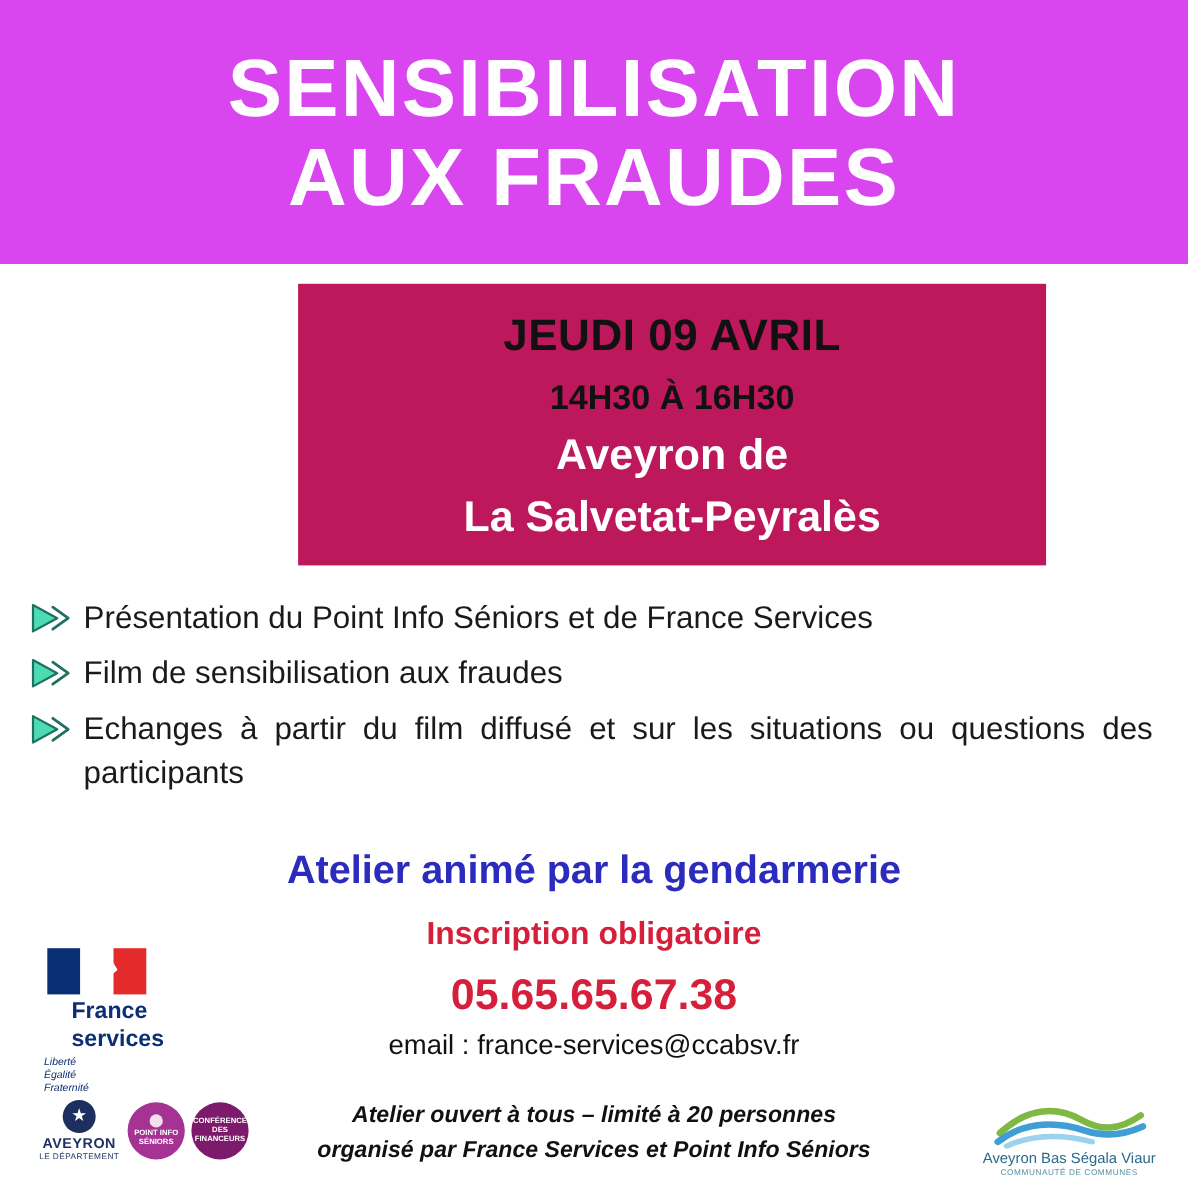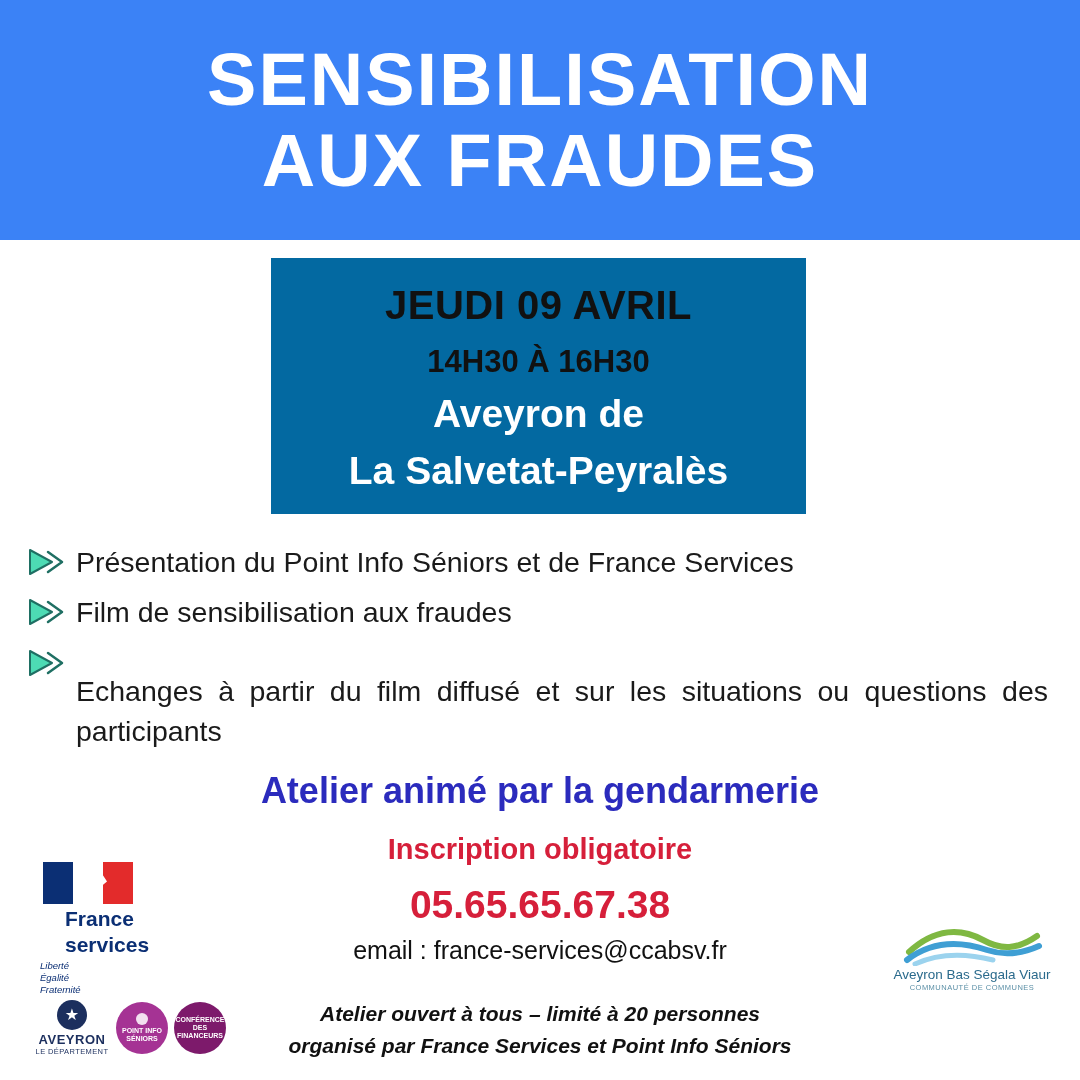--- a/index.html
+++ b/index.html
@@ -21,44 +21,44 @@
     box-sizing: border-box;
   }
 
   
   .header-band {
     position: absolute;
     left: 0;
     top: 0;
     width: 1080px;
     height: 240px;
-    background: #3b82f6;
+    background: #d946ef;
     display: flex;
     flex-direction: column;
     align-items: center;
     justify-content: center;
   }
   .header-line {
     color: #ffffff;
     font-size: 74px;
     font-weight: bold;
     letter-spacing: 2px;
     line-height: 1.1;
     text-align: center;
     text-transform: uppercase;
   }
 
   
   .info-box {
     position: absolute;
     left: 271px;
     top: 258px;
-    width: 535px;
+    width: 680px;
     height: 256px;
-    background: #0369a1;
+    background: #be185d;
     display: flex;
     flex-direction: column;
     align-items: center;
     justify-content: center;
     padding-top: 6px;
     box-sizing: border-box;
   }
   .info-date {
     color: #111111;
     font-size: 40px;
@@ -100,21 +100,20 @@
     padding-top: 6px;
   }
   .bullet-text {
     color: #1a1a1a;
     font-size: 28.5px;
     line-height: 1.42;
     flex: 1;
   }
   .bullet-text.justified {
     text-align: justify;
-    margin-top: 28px;
   }
 
   
   .gendarmerie {
     position: absolute;
     left: 0;
     top: 770px;
     width: 1080px;
     text-align: center;
     color: #2b2bbd;
@@ -267,21 +266,21 @@
     height: 12px;
     border-radius: 50%;
     background: rgba(255,255,255,0.85);
     margin-bottom: 2px;
   }
 
   
   .cc-logo {
     position: absolute;
     right: 18px;
-    top: 920px;
+    top: 998px;
     width: 180px;
     text-align: center;
   }
   .cc-wave {
     width: 150px;
     height: 46px;
     margin: 0 auto;
     position: relative;
   }
   .cc-name {

